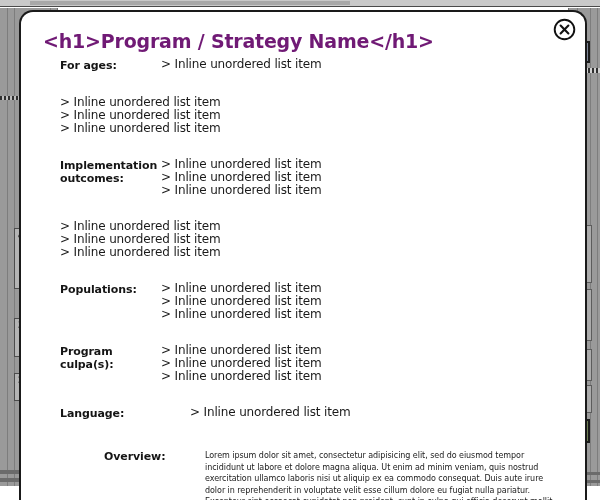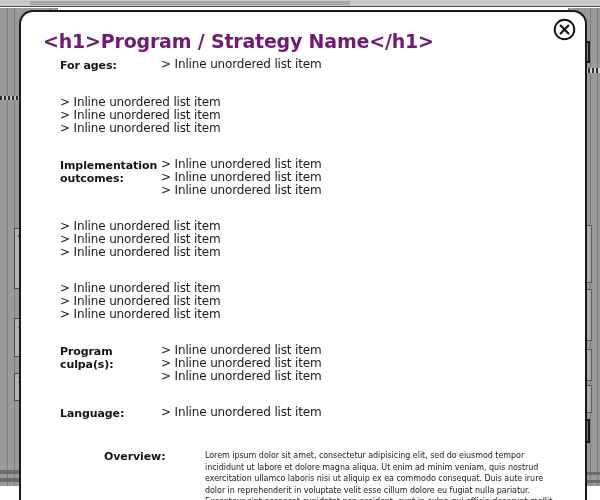--- a/index.html
+++ b/index.html
@@ -311,37 +311,38 @@
 
     <div class="field-row">
       <div class="field-values">
         <div class="list-item">&gt; Inline unordered list item</div>
         <div class="list-item">&gt; Inline unordered list item</div>
         <div class="list-item">&gt; Inline unordered list item</div>
       </div>
     </div>
 
     <div class="field-row">
+      <div class="field-label">Populations:</div>
       <div class="field-values">
         <div class="list-item">&gt; Inline unordered list item</div>
         <div class="list-item">&gt; Inline unordered list item</div>
         <div class="list-item">&gt; Inline unordered list item</div>
       </div>
     </div>
 
     <div class="field-row">
       <div class="field-label">Program culpa(s):</div>
       <div class="field-values">
         <div class="list-item">&gt; Inline unordered list item</div>
         <div class="list-item">&gt; Inline unordered list item</div>
         <div class="list-item">&gt; Inline unordered list item</div>
       </div>
     </div>
 
-    <div class="field-row" style="margin-bottom:30px;">
+    <div class="field-row" style="margin-bottom:30px;gap:29px;">
       <div class="field-label">Language:</div>
       <div class="field-values">
         <div class="list-item">&gt; Inline unordered list item</div>
       </div>
     </div>
 
     <div class="field-row overview-row">
       <div class="field-label">Overview:</div>
       <div class="field-values">
         <div class="overview-text">Lorem ipsum dolor sit amet, consectetur adipisicing elit, sed do eiusmod tempor incididunt ut labore et dolore magna aliqua. Ut enim ad minim veniam, quis nostrud exercitation ullamco laboris nisi ut aliquip ex ea commodo consequat. Duis aute irure dolor in reprehenderit in voluptate velit esse cillum dolore eu fugiat nulla pariatur. Excepteur sint occaecat cupidatat non proident, sunt in culpa qui officia deserunt mollit anim id est laborum.</div>

